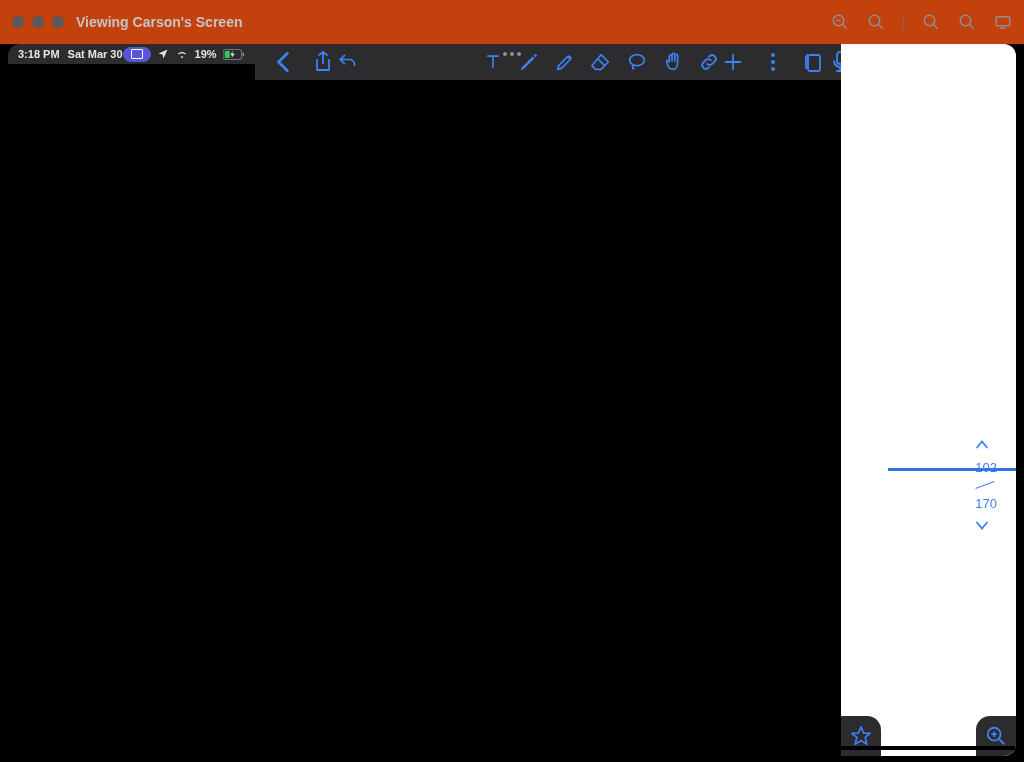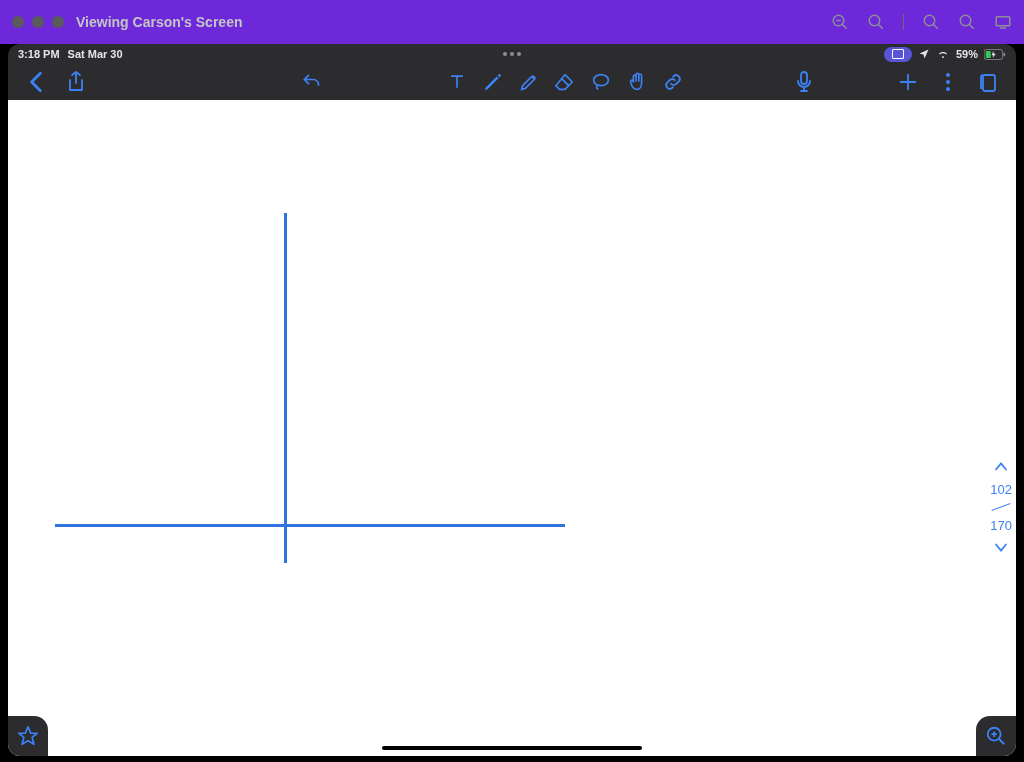--- a/index.html
+++ b/index.html
@@ -10,21 +10,21 @@
     body {
       width: 1024px;
       height: 762px;
       background: #000;
       font-family: -apple-system, BlinkMacSystemFont, "Segoe UI", Helvetica, Arial, sans-serif;
       overflow: hidden;
       position: relative;
     }
     .mac-titlebar {
       height: 44px;
-      background: #6d28d9;
+      background: #c2410c;
       display: flex;
       align-items: center;
       padding: 4px 12px;
       justify-content: space-between;
     }
     .traffic-lights {
       display: flex;
       gap: 8px;
       align-items: center;
     }
@@ -60,21 +60,21 @@
     .ipad-frame {
       position: absolute;
       top: 44px;
       left: 8px;
       right: 8px;
       bottom: 6px;
       background: #000;
       border-radius: 12px;
       overflow: hidden;
       display: flex;
-      flex-direction: column;
+      flex-direction: row;
     }
     .ipad-statusbar {
       height: 20px;
       background: #2c2c2e;
       display: flex;
       align-items: center;
       justify-content: space-between;
       padding: 0 10px;
       color: #e5e5e7;
       font-size: 11px;
@@ -158,26 +158,25 @@
     .drawn-horizontal {
       position: absolute;
       left: 47px;
       top: 424px;
       width: 510px;
       height: 3px;
       background: #2f72e0;
     }
     .page-nav {
       position: absolute;
-      right: 4px;
+      right: 19px;
       top: 50%;
       transform: translateY(-50%);
       display: flex;
       flex-direction: column;
-      align-items: center;
       gap: 10px;
       color: #3b82f6;
       font-size: 13px;
     }
     .page-nav-divider {
       width: 20px;
       height: 1px;
       background: #3b82f6;
       transform: rotate(-20deg);
     }
@@ -289,21 +288,21 @@
     <div class="statusbar-right">
       <div class="screenrecord-badge">
         <div class="screenrecord-icon"></div>
       </div>
       <svg width="12" height="12" viewBox="0 0 24 24" fill="#e5e5e7">
           <path d="M3 11l18-8-8 18-2-8-8-2z"></path>
         </svg>
       <svg width="14" height="12" viewBox="0 0 24 24" fill="#e5e5e7">
           <path d="M12 20c.5 0 1-.2 1.3-.6 1-1.2 1-1.2 1.4-1.8-.8-.7-1.7-1.1-2.7-1.1s-1.9.4-2.7 1.1c.4.6.4.6 1.4 1.8.3.4.8.6 1.3.6zM4 11c2.2-2 5-3.1 8-3.1s5.8 1.1 8 3.1l-1.7 2c-1.8-1.6-4-2.5-6.3-2.5s-4.5.9-6.3 2.5L4 11z"></path>
         </svg>
-      <span>59%</span>
+      <span>19%</span>
       <svg width="22" height="11" viewBox="0 0 26 12">
         <rect x="0" y="0" width="22" height="12" rx="3" fill="none" stroke="#8e8e93" stroke-width="1"></rect>
         <rect x="2" y="2" width="6" height="8" rx="1" fill="#34c759"></rect>
         <rect x="23" y="4" width="2" height="4" rx="1" fill="#8e8e93"></rect>
         <path d="M11 2 L9 7 L11 7 L10 10 L14 5 L11.5 5 Z" fill="#e5e5e7"></path>
       </svg>
     </div>
   </div>
 
   <div class="app-toolbar">

